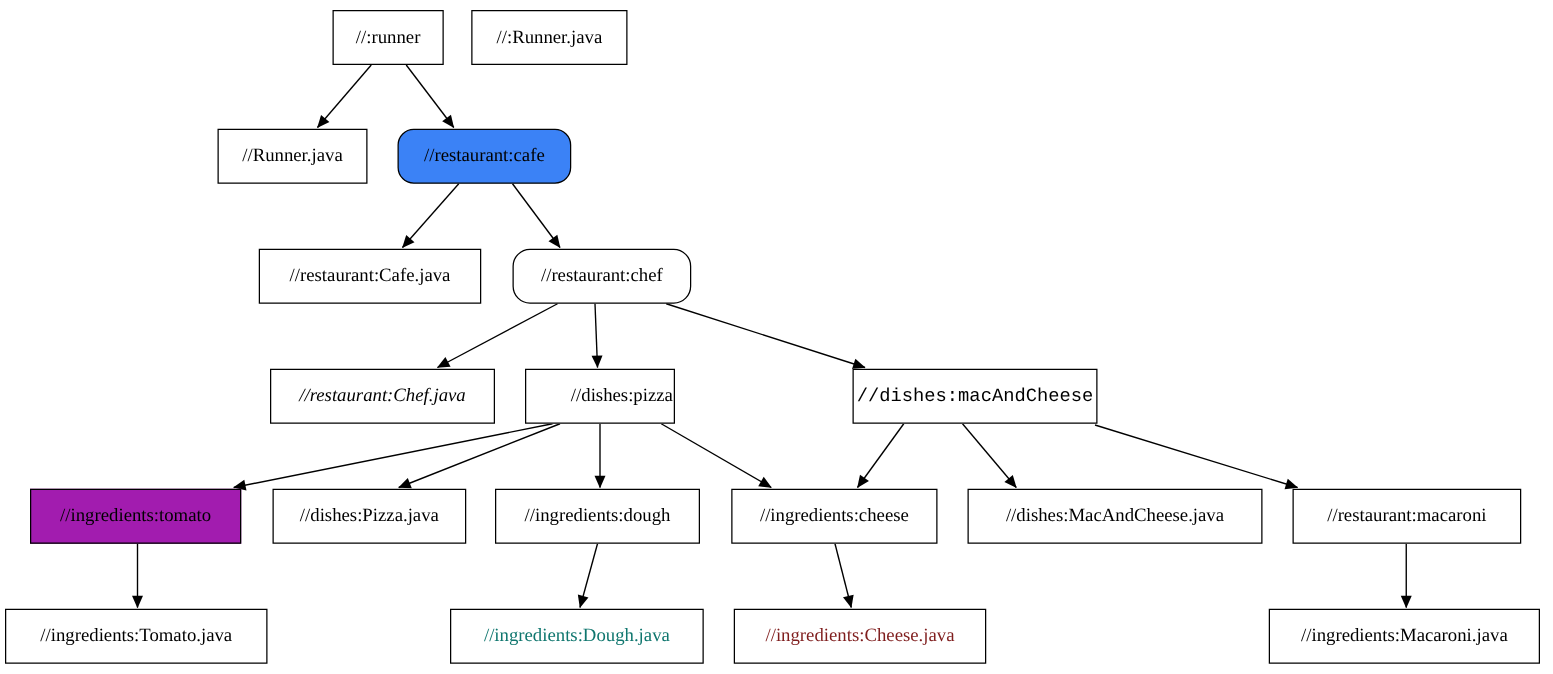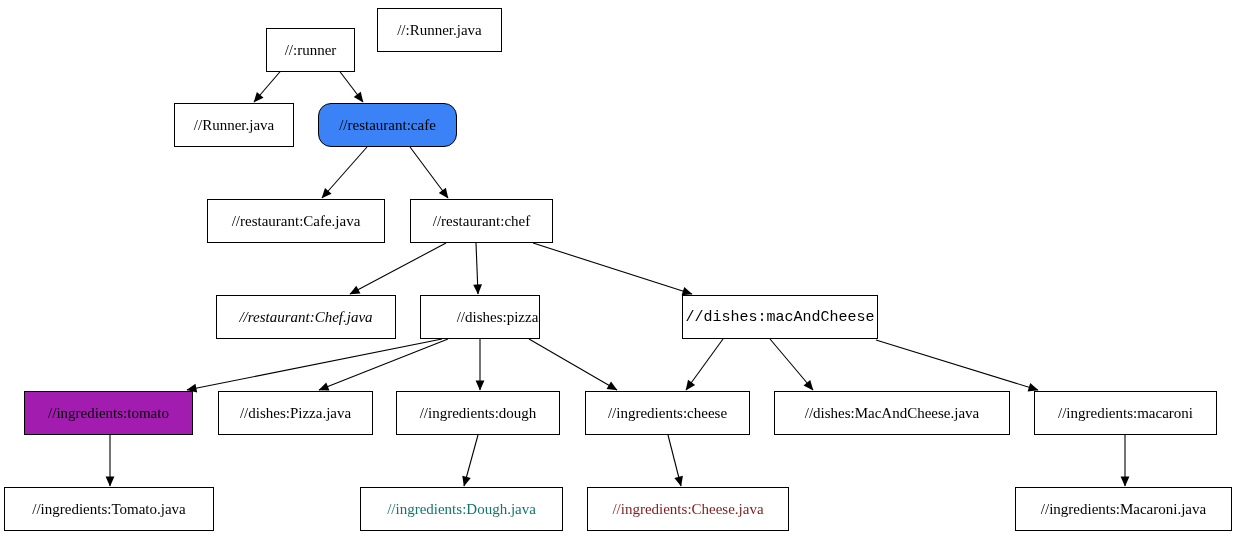--- a/index.html
+++ b/index.html
@@ -67,33 +67,33 @@
         <line x1="723" y1="339" x2="686" y2="390" class="edge-line" stroke="#000000" marker-end="url(#arrowhead)"></line>
         <line x1="770" y1="339" x2="813" y2="390" class="edge-line" stroke="#000000" marker-end="url(#arrowhead)"></line>
         <line x1="876" y1="340" x2="1038" y2="390" class="edge-line" stroke="#000000" marker-end="url(#arrowhead)"></line>
         <line x1="110" y1="435" x2="110" y2="486" class="edge-line" stroke="#000000" marker-end="url(#arrowhead)"></line>
         <line x1="478" y1="435" x2="464" y2="486" class="edge-line" stroke="#000000" marker-end="url(#arrowhead)"></line>
         <line x1="668" y1="435" x2="681" y2="486" class="edge-line" stroke="#000000" marker-end="url(#arrowhead)"></line>
         <line x1="1125" y1="435" x2="1125" y2="486" class="edge-line" stroke="#000000" marker-end="url(#arrowhead)"></line>
       </g>
   </svg>
   <div id="node-layer">
-      <div class="graph-node" style="left: 266px; top: 8px; width: 89px; height: 44px; background: rgb(255, 255, 255); border-color: rgb(0, 0, 0); color: rgb(0, 0, 0); margin-top: 20px;">//:runner</div>
+      <div class="graph-node" style="left: 266px; top: 8px; width: 89px; height: 44px; background: rgb(255, 255, 255); border-color: rgb(0, 0, 0); color: rgb(0, 0, 0);">//:runner</div>
       <div class="graph-node" style="left: 377px; top: 8px; width: 125px; height: 44px; background: rgb(255, 255, 255); border-color: rgb(0, 0, 0); color: rgb(0, 0, 0);">//:Runner.java</div>
       <div class="graph-node" style="left: 174px; top: 103px; width: 120px; height: 44px; background: rgb(255, 255, 255); border-color: rgb(0, 0, 0); color: rgb(0, 0, 0);">//Runner.java</div>
       <div class="graph-node" style="left: 318px; top: 103px; width: 139px; height: 44px; background: #3b82f6; border-color: rgb(0, 0, 0); color: rgb(0, 0, 0); border-radius: 13px;">//restaurant:cafe</div>
       <div class="graph-node" style="left: 207px; top: 199px; width: 178px; height: 44px; background: rgb(255, 255, 255); border-color: rgb(0, 0, 0); color: rgb(0, 0, 0);">//restaurant:Cafe.java</div>
-      <div class="graph-node" style="left: 410px; top: 199px; width: 143px; height: 44px; background: rgb(255, 255, 255); border-color: rgb(0, 0, 0); color: rgb(0, 0, 0);">//restaurant:chef</div>
+      <div class="graph-node" style="left: 410px; top: 199px; width: 143px; height: 44px; background: rgb(255, 255, 255); border-color: rgb(0, 0, 0); color: rgb(0, 0, 0); border-radius: 14px;">//restaurant:chef</div>
       <div class="graph-node" style="left: 216px; top: 295px; width: 180px; height: 44px; background: rgb(255, 255, 255); border-color: rgb(0, 0, 0); color: rgb(0, 0, 0); font-style: italic;">//restaurant:Chef.java</div>
       <div class="graph-node" style="left: 420px; top: 295px; width: 120px; height: 44px; background: rgb(255, 255, 255); border-color: rgb(0, 0, 0); color: rgb(0, 0, 0); padding-left: 35px;">//dishes:pizza</div>
       <div class="graph-node" style="left: 682px; top: 295px; width: 196px; height: 44px; background: rgb(255, 255, 255); border-color: rgb(0, 0, 0); color: rgb(0, 0, 0); font-family: Liberation Mono, monospace;">//dishes:macAndCheese</div>
       <div class="graph-node" style="left: 24px; top: 391px; width: 169px; height: 44px; background: #a21caf; border-color: rgb(0, 0, 0); color: rgb(0, 0, 0);">//ingredients:tomato</div>
       <div class="graph-node" style="left: 218px; top: 391px; width: 155px; height: 44px; background: rgb(255, 255, 255); border-color: rgb(0, 0, 0); color: rgb(0, 0, 0);">//dishes:Pizza.java</div>
       <div class="graph-node" style="left: 396px; top: 391px; width: 164px; height: 44px; background: rgb(255, 255, 255); border-color: rgb(0, 0, 0); color: rgb(0, 0, 0);">//ingredients:dough</div>
       <div class="graph-node" style="left: 585px; top: 391px; width: 165px; height: 44px; background: rgb(255, 255, 255); border-color: rgb(0, 0, 0); color: rgb(0, 0, 0);">//ingredients:cheese</div>
       <div class="graph-node" style="left: 774px; top: 391px; width: 236px; height: 44px; background: rgb(255, 255, 255); border-color: rgb(0, 0, 0); color: rgb(0, 0, 0);">//dishes:MacAndCheese.java</div>
-      <div class="graph-node" style="left: 1034px; top: 391px; width: 183px; height: 44px; background: rgb(255, 255, 255); border-color: rgb(0, 0, 0); color: rgb(0, 0, 0);">//ingredients:macaroni</div>
+      <div class="graph-node" style="left: 1034px; top: 391px; width: 183px; height: 44px; background: rgb(255, 255, 255); border-color: rgb(0, 0, 0); color: rgb(0, 0, 0);">//restaurant:macaroni</div>
       <div class="graph-node" style="left: 4px; top: 487px; width: 210px; height: 44px; background: rgb(255, 255, 255); border-color: rgb(0, 0, 0); color: rgb(0, 0, 0);">//ingredients:Tomato.java</div>
       <div class="graph-node" style="left: 360px; top: 487px; width: 203px; height: 44px; background: rgb(255, 255, 255); border-color: rgb(0, 0, 0); color: #0f766e;">//ingredients:Dough.java</div>
       <div class="graph-node" style="left: 587px; top: 487px; width: 202px; height: 44px; background: rgb(255, 255, 255); border-color: rgb(0, 0, 0); color: #7f1d1d;">//ingredients:Cheese.java</div>
       <div class="graph-node" style="left: 1015px; top: 487px; width: 217px; height: 44px; background: rgb(255, 255, 255); border-color: rgb(0, 0, 0); color: rgb(0, 0, 0);">//ingredients:Macaroni.java</div>
     </div>
 </div>
 
 </body></html>

